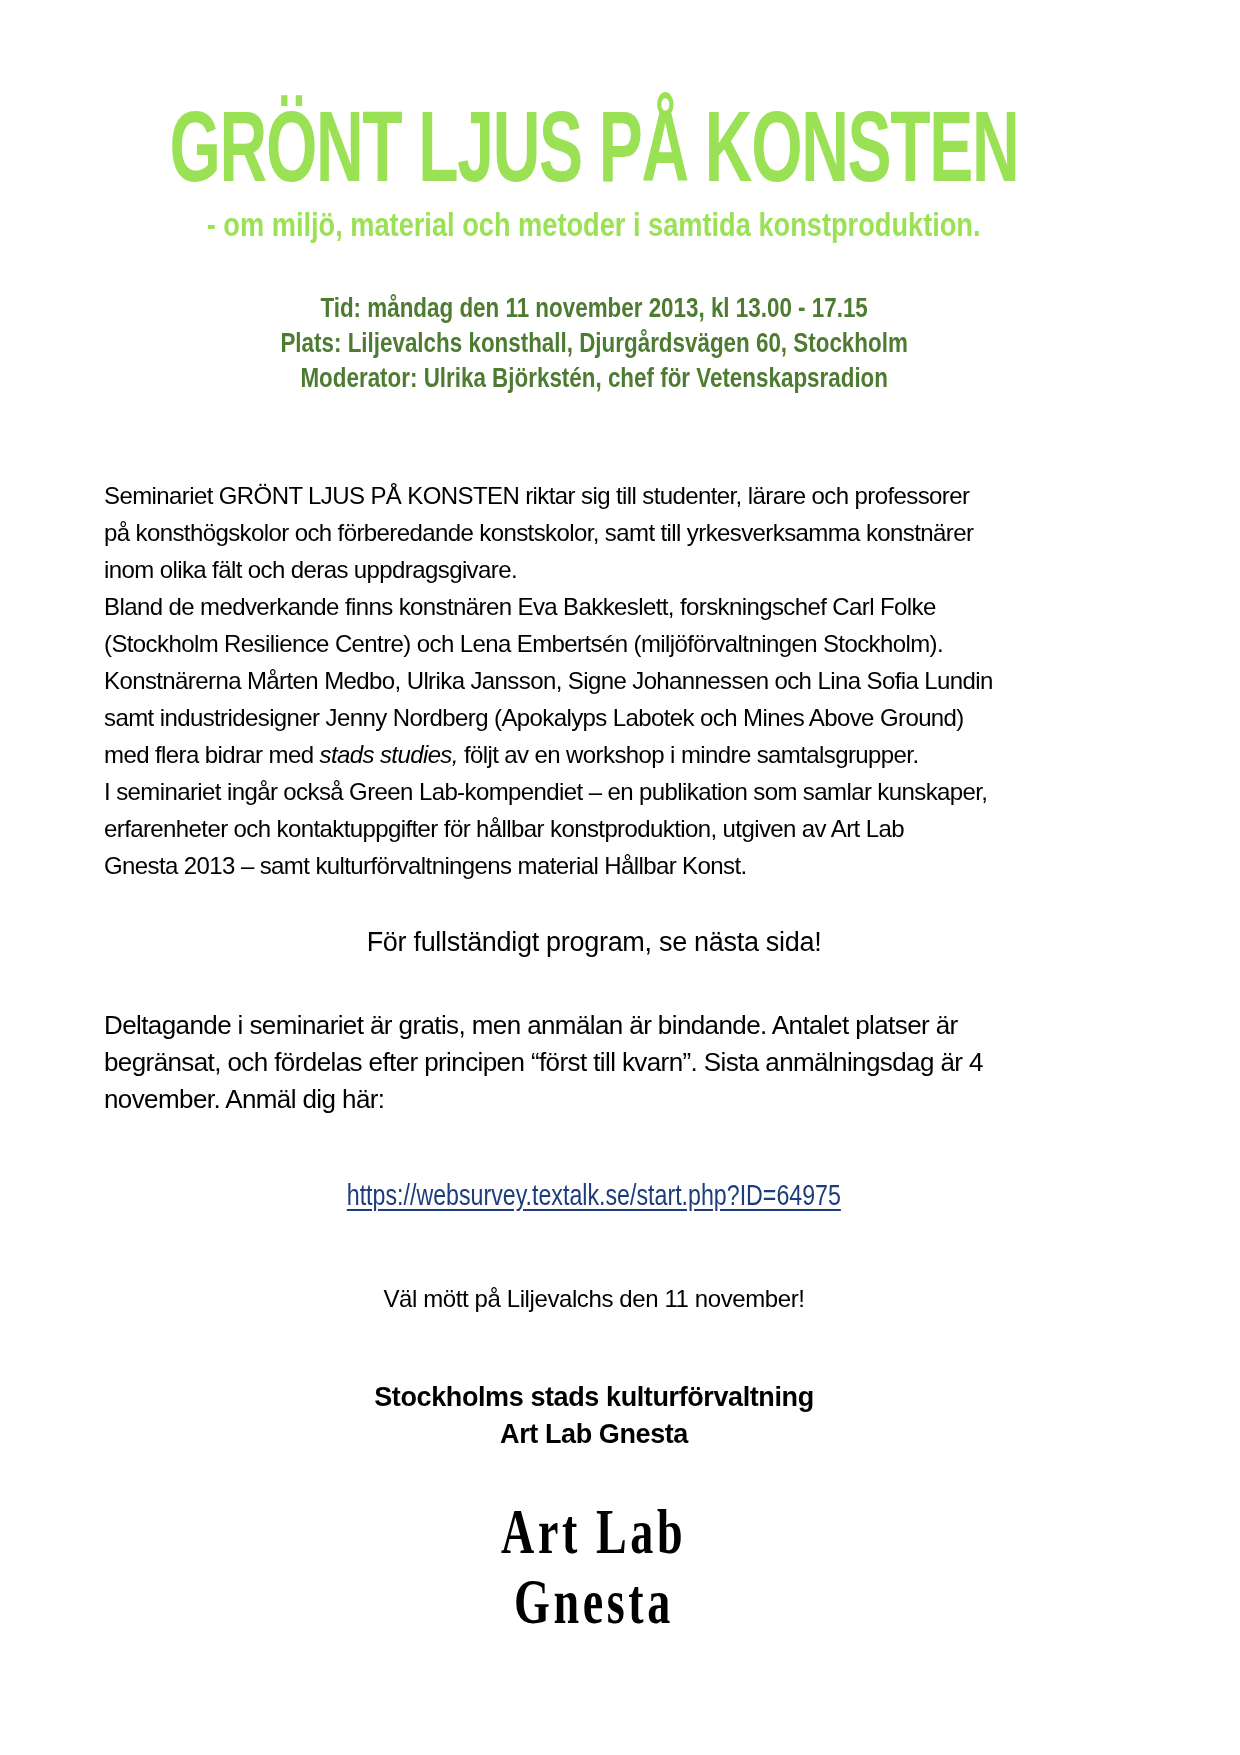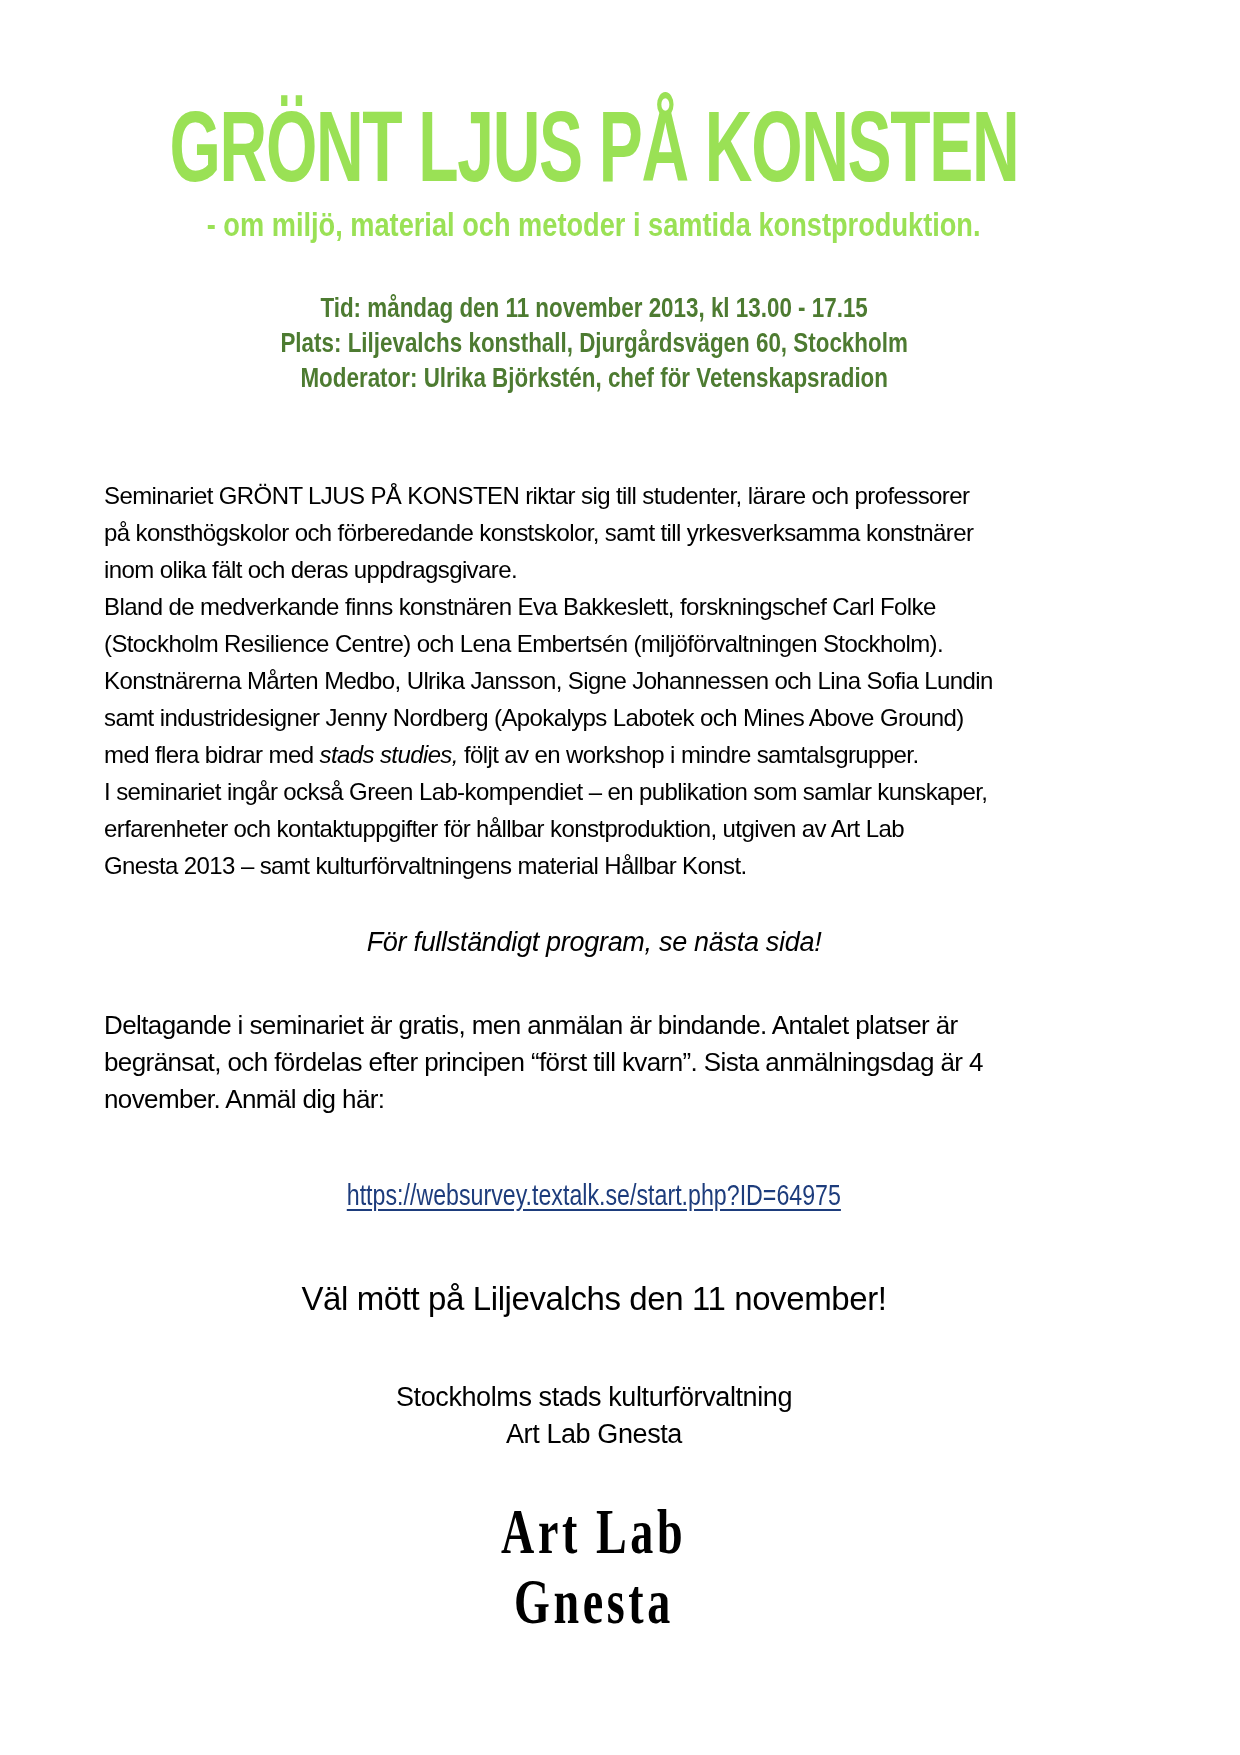--- a/index.html
+++ b/index.html
@@ -42,21 +42,20 @@
     margin: 82px 104px 0 104px;
     font-size: 24px; line-height: 37px;
     letter-spacing: -0.6px;
   }
   .body-text .line { min-height: 37px; }
   .em { font-style: italic; }
 
   .program-note {
     margin-top: 40px;
     text-align: center;
-    font-style: italic;
     font-size: 27px; line-height: 37px;
     letter-spacing: -0.3px;
   }
 
   .registration-text {
     margin: 46px 104px 0 104px;
     font-size: 26px; line-height: 37px;
     letter-spacing: -0.6px;
   }
 
@@ -67,29 +66,30 @@
     color: #1d3c7c;
     text-decoration: underline;
     text-underline-offset: 4px;
     white-space: nowrap;
     transform: scaleX(0.80);
   }
 
   .farewell {
     margin-top: 66px;
     text-align: center;
-    font-size: 33px; line-height: 37px;
+    font-size: 24px; line-height: 37px;
     letter-spacing: -0.4px;
   }
 
   .orgs {
     margin-top: 62px;
     text-align: center;
     font-size: 27px; line-height: 37px;
     letter-spacing: -0.4px;
+    font-weight: bold;
   }
 
   .logo { margin-top: 44px; text-align: center; }
   .logo-line {
     font-family: "Liberation Serif", serif;
     font-weight: bold;
     font-size: 64px; line-height: 70px;
     letter-spacing: 5px;
     white-space: nowrap;
     transform: scaleX(0.72);

